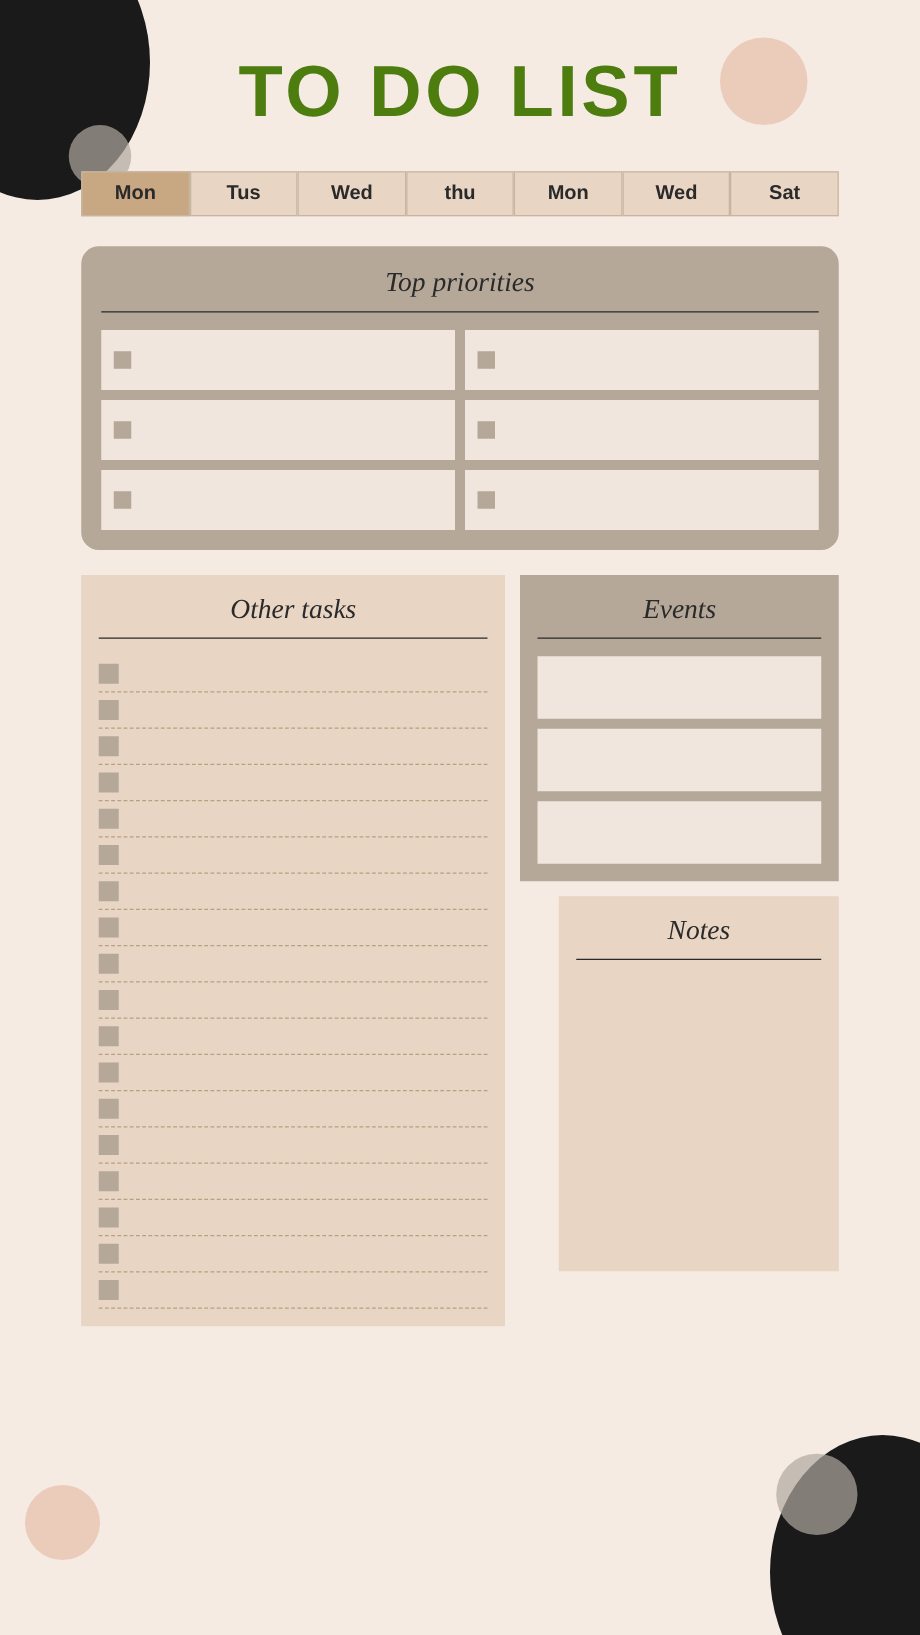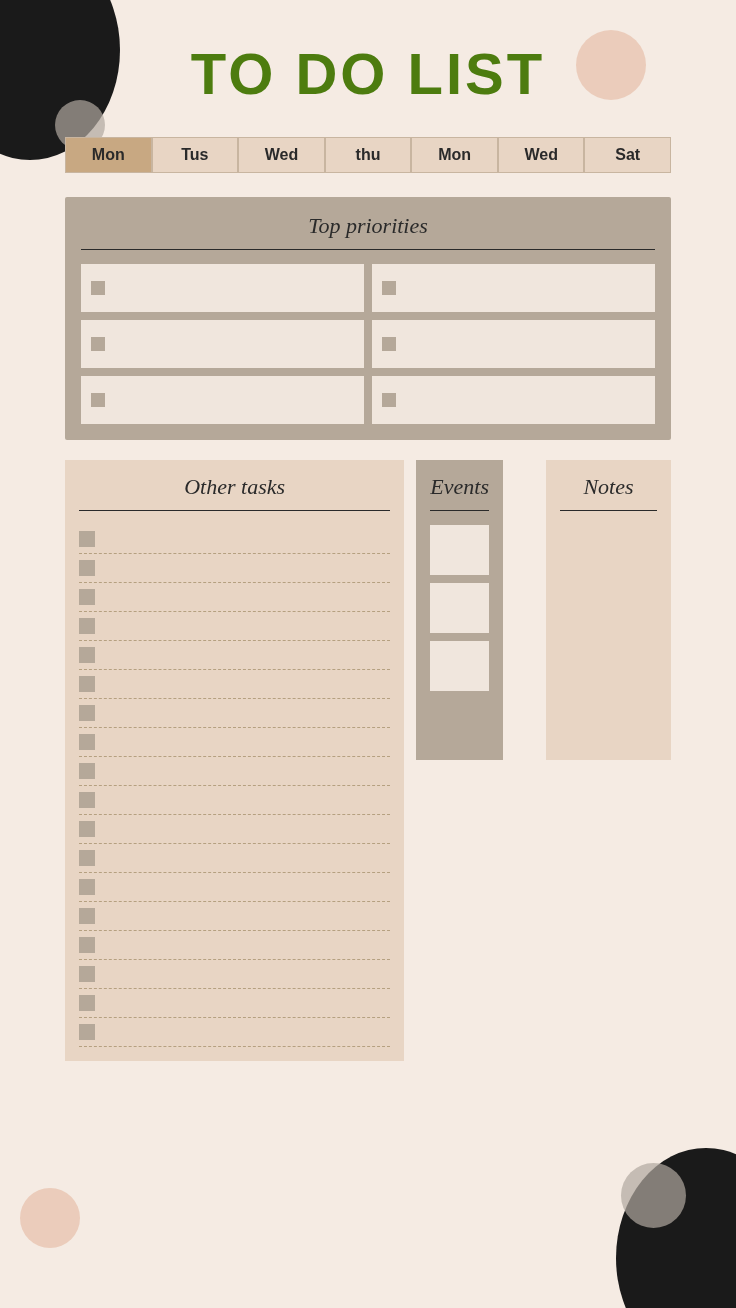--- a/index.html
+++ b/index.html
@@ -118,21 +118,21 @@
 
     .day-tab.active {
       background: #c8a882;
     }
 
     
     .priorities-section {
       background: #b5a899;
       padding: 16px;
       margin-bottom: 20px;
-      border-radius: 2px;
+      border-radius: 14px;
     }
 
     .section-title-cursive {
       text-align: center;
       font-family: 'Georgia', serif;
       font-style: italic;
       font-size: 22px;
       color: #2a2a2a;
       margin-bottom: 10px;
     }
@@ -193,21 +193,21 @@
     .checkbox-task {
       width: 16px;
       height: 16px;
       background: #b5a899;
       flex-shrink: 0;
     }
 
     
     .right-column {
       display: flex;
-      flex-direction: row;
+      flex-direction: column;
       gap: 12px;
       flex: 0.9;
     }
 
     
     .events-section {
       background: #b5a899;
       padding: 14px;
     }
 

